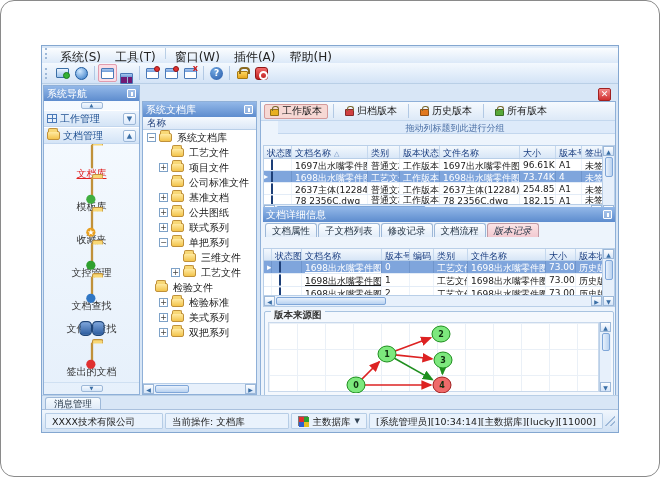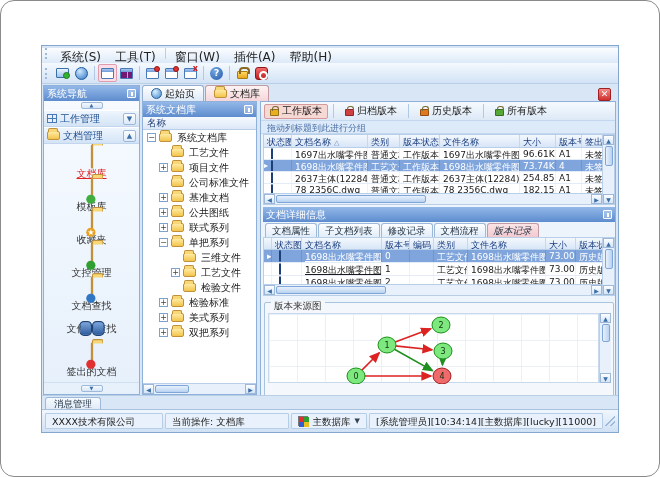--- a/index.html
+++ b/index.html
@@ -99,23 +99,23 @@
   .vs-fill{flex:1;}
 
   
   .rightpanel{position:absolute;left:218px;top:55px;width:356px;height:295px;border:1px solid #8fb0d8;background:#edf4fc;overflow:hidden;}
   .vtoolbar{position:absolute;left:0;top:0;width:100%;height:19px;display:flex;align-items:center;gap:2px;padding:0 3px;
             background:linear-gradient(#f6fafe,#dde9f7);border-bottom:1px solid #c3d7ee;font-size:10px;}
   .vbtn{height:15px;display:flex;align-items:center;gap:3px;padding:0 5px;border:1px solid transparent;border-radius:2px;}
   .vbtn.active{background:#f6d8d4;border-color:#d49a9a;}
   .mlock{width:9px;height:7px;border-radius:1px;position:relative;margin-top:3px;flex:0 0 auto;}
   .mlock:before{content:"";position:absolute;left:1px;top:-4px;width:5px;height:4px;border:1.5px solid #7a6a30;border-bottom:none;border-radius:3px 3px 0 0;}
-  .hintbar{position:absolute;left:0;top:19px;width:100%;height:13px;background:#ddeafa;border-bottom:1px solid #c3d7ee;
-           font-size:9px;color:#4a6fa5;padding:1px 6px;}
-  .grid{position:absolute;background:#701a75;overflow:hidden;}
+  .hintbar{position:absolute;left:17px;top:19px;width:100%;height:13px;background:#ddeafa;border-bottom:1px solid #c3d7ee;
+           font-size:9px;color:#4a6fa5;padding:1px 6px;text-align:center;}
+  .grid{position:absolute;background:#701a75;overflow:hidden;margin-top:11px;}
   .gridhead{display:flex;background:linear-gradient(#f3f8fd,#d8e6f7);border-bottom:1px solid #b9cfe8;color:#1b3e80;}
   .gc{padding:1px 3px;border-right:1px solid #c5d8ee;white-space:nowrap;overflow:hidden;flex:0 0 auto;font-size:9px;}
   .grow{display:flex;border-bottom:1px solid #e3ecf7;position:relative;background:#fff;}
   .grow.sel{background:#7fa5dc;color:#fff;}
   .grow .gc{border-right:1px solid #edf3fa;font-size:9px;}
   .grow.sel .gc{border-right-color:#6f95cc;}
   .docname{text-decoration:underline;}
   .sticon{width:12px;height:9px;border-radius:1px;background:linear-gradient(#7fa9e0,#2f5fa0);border:1px solid #1d3f78;position:relative;margin:1px 0 0 4px;}
   .sticon:before{content:"";position:absolute;left:2px;top:2px;right:2px;height:2px;background:#d8e8fb;}
   .rowind{position:absolute;left:0px;top:1px;font-size:8px;color:#123;}
@@ -253,30 +253,20 @@
           <div class="nav-item">
             <span class="ic"><span class="folder"><span class="badge" style="background: rgb(224, 48, 48);"></span></span></span>
             <span class="cap">签出的文档</span>
           </div>
         </div>
       <div class="nav-bottom">
         <span class="mini-btn">▼</span>
       </div>
     </div>
 
-    <div class="tabstrip" id="tabstrip">
-        <span class="doctab">
-          <span class="i-globe-sm"></span>
-          <span>起始页</span>
-        </span>
-        <span class="doctab active">
-          <span class="folder small"></span>
-          <span>文档库</span>
-        </span>
-      </div>
     <div class="close-btn">✕</div>
 
     <div class="treepanel">
       <div class="blue-head">
         <span class="t">系统文档库</span>
         <span class="pin"></span>
       </div>
       <div class="tree-colhead">名称</div>
       <div class="treebody" id="treebody">
           <div class="tnode" style="padding-left: 4px;">
@@ -322,21 +312,21 @@
           <div class="tnode" style="padding-left: 28px;">
             <span class="toggle none">−</span>
             <span class="folder small"></span>
             <span class="cap">三维文件</span>
           </div>
           <div class="tnode" style="padding-left: 28px;">
             <span class="toggle">+</span>
             <span class="folder small"></span>
             <span class="cap">工艺文件</span>
           </div>
-          <div class="tnode" style="padding-left: 28px;">
+          <div class="tnode" style="">
             <span class="toggle none">−</span>
             <span class="folder small"></span>
             <span class="cap">检验文件</span>
           </div>
           <div class="tnode" style="padding-left: 16px;">
             <span class="toggle">+</span>
             <span class="folder small"></span>
             <span class="cap">检验标准</span>
           </div>
           <div class="tnode" style="padding-left: 16px;">
@@ -419,21 +409,21 @@
                 <div class="grow" style="height: 12px;">
                   <span class="gc" style="width: 28px;"><span class="sticon"></span></span>
                   <span class="gc docname" style="width: 76px;">2637主体(12284).dwg</span>
                   <span class="gc" style="width: 32px;">普通文档</span>
                   <span class="gc" style="width: 40px;">工作版本</span>
                   <span class="gc" style="width: 80px;">2637主体(12284).dwg</span>
                   <span class="gc" style="width: 36px;">254.85KB</span>
                   <span class="gc" style="width: 26px;">A1</span>
                   <span class="gc" style="width: 36px;">未签出</span>
                 </div>
-                <div class="grow" style="height: 12px;">
+                <div class="grow" style="height: 12px; align-items: center;">
                   <span class="gc" style="width: 28px;"><span class="sticon"></span></span>
                   <span class="gc docname" style="width: 76px;">78 2356C.dwg</span>
                   <span class="gc" style="width: 32px;">普通文档</span>
                   <span class="gc" style="width: 40px;">工作版本</span>
                   <span class="gc" style="width: 80px;">78 2356C.dwg</span>
                   <span class="gc" style="width: 36px;">182.15KB</span>
                   <span class="gc" style="width: 26px;">A1</span>
                   <span class="gc" style="width: 36px;">未签出</span>
                 </div>
               </div>
@@ -520,21 +510,21 @@
               </div>
             </div>
             <div class="vscroll">
               <span class="vs-btn">▲</span>
               <span class="vs-thumb" style="height: 20px;"></span>
               <span class="vs-fill"></span>
               <span class="vs-btn">▼</span>
             </div>
           </div>
         </div>
-      <div class="fieldset" style="left:3px;top:200px;width:350px;height:109px;">
+      <div class="fieldset" style="left:3px;top:209px;width:350px;height:109px;font-weight:bold;">
         <span class="legend">版本来源图</span>
         <div class="graphbox" style="left:3px;top:10px;width:331px;height:70px;">
           <svg id="graphsvg" width="331" height="70">
               <defs>
                 <marker id="arr-red" markerWidth="7" markerHeight="6" refX="6" refY="3" orient="auto">
                   <path d="M0,0 L7,3 L0,6 Z" fill="#dd2222"></path>
                 </marker>
                 <marker id="arr-green" markerWidth="7" markerHeight="6" refX="6" refY="3" orient="auto">
                   <path d="M0,0 L7,3 L0,6 Z" fill="#1f8f1f"></path>
                 </marker>

